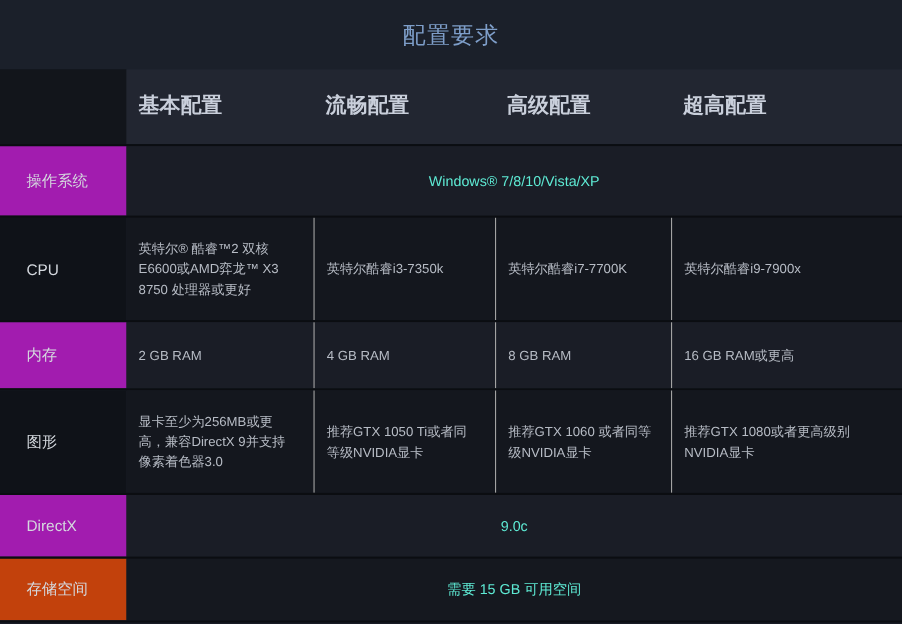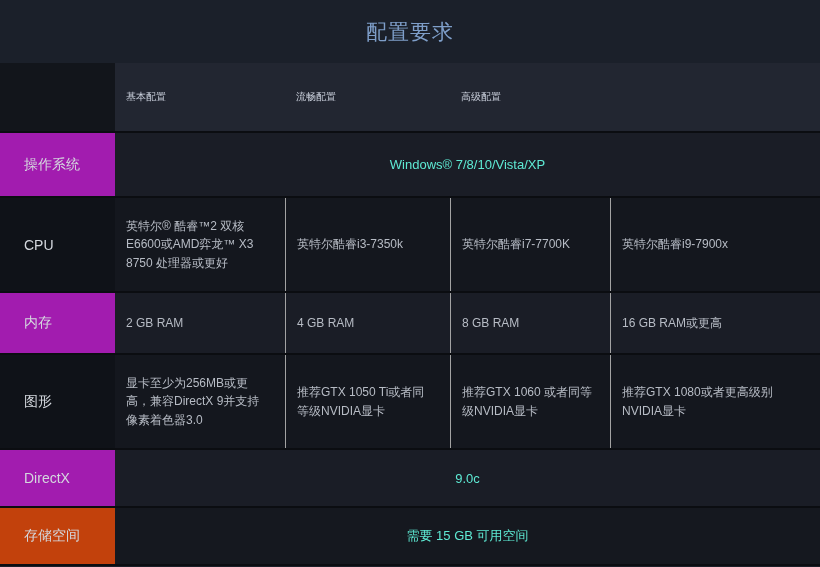--- a/index.html
+++ b/index.html
@@ -45,21 +45,21 @@
   
   .merged{
     flex:1 1 auto;display:flex;align-items:center;justify-content:center;
     color:#5eead4;font-size:13px;
   }
 
   
   .t-header{height:68px;flex:0 0 68px;}
   .t-header .label-col{background:#12151b;}
   .t-header .cells{background:#222631;}
-  .t-header .cell{border-left:none;font-size:10px;font-weight:normal;color:#c9cfdb;text-align:right;}
+  .t-header .cell{border-left:none;font-size:19px;font-weight:bold;color:#c9cfdb;text-align:right;}
 
   
   .v-light .label-col{background:#a21caf;}
   .v-light .cells,.v-light .merged{background:#1a1d26;}
   .v-dark .label-col{background:#0f1218;}
   .v-dark .cells,.v-dark .merged{background:#14171e;}
   .v-flip .label-col{background:#c2410c;}
   .v-flip .cells,.v-flip .merged{background:#15181f;}
 
   .r-os{height:65px;flex:0 0 65px;}
@@ -81,20 +81,21 @@
   </div>
 
   <div class="req-table">
 
     <div class="t-row t-header">
       <div class="label-col"></div>
       <div class="cells">
         <div class="cell c1">基本配置</div>
         <div class="cell c2">流畅配置</div>
         <div class="cell c3">高级配置</div>
+        <div class="cell c4">超高配置</div>
       </div>
     </div>
 
     <div class="t-row r-os v-light">
       <div class="label-col">操作系统</div>
       <div class="merged">Windows® 7/8/10/Vista/XP</div>
     </div>
 
     <div class="t-row r-cpu v-dark">
       <div class="label-col">CPU</div>

